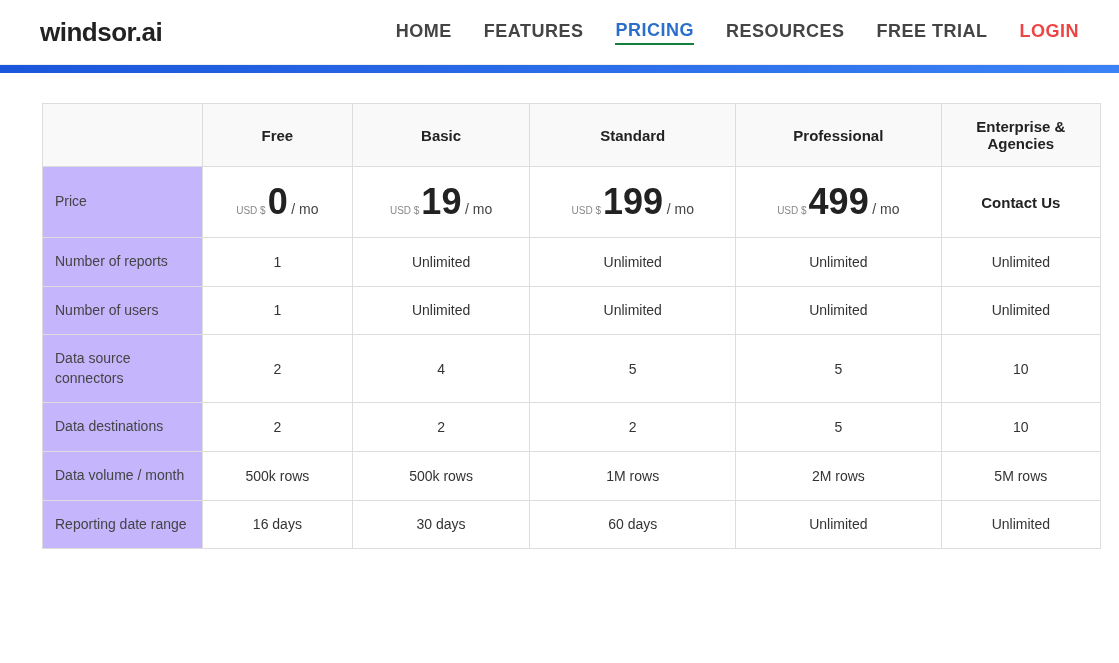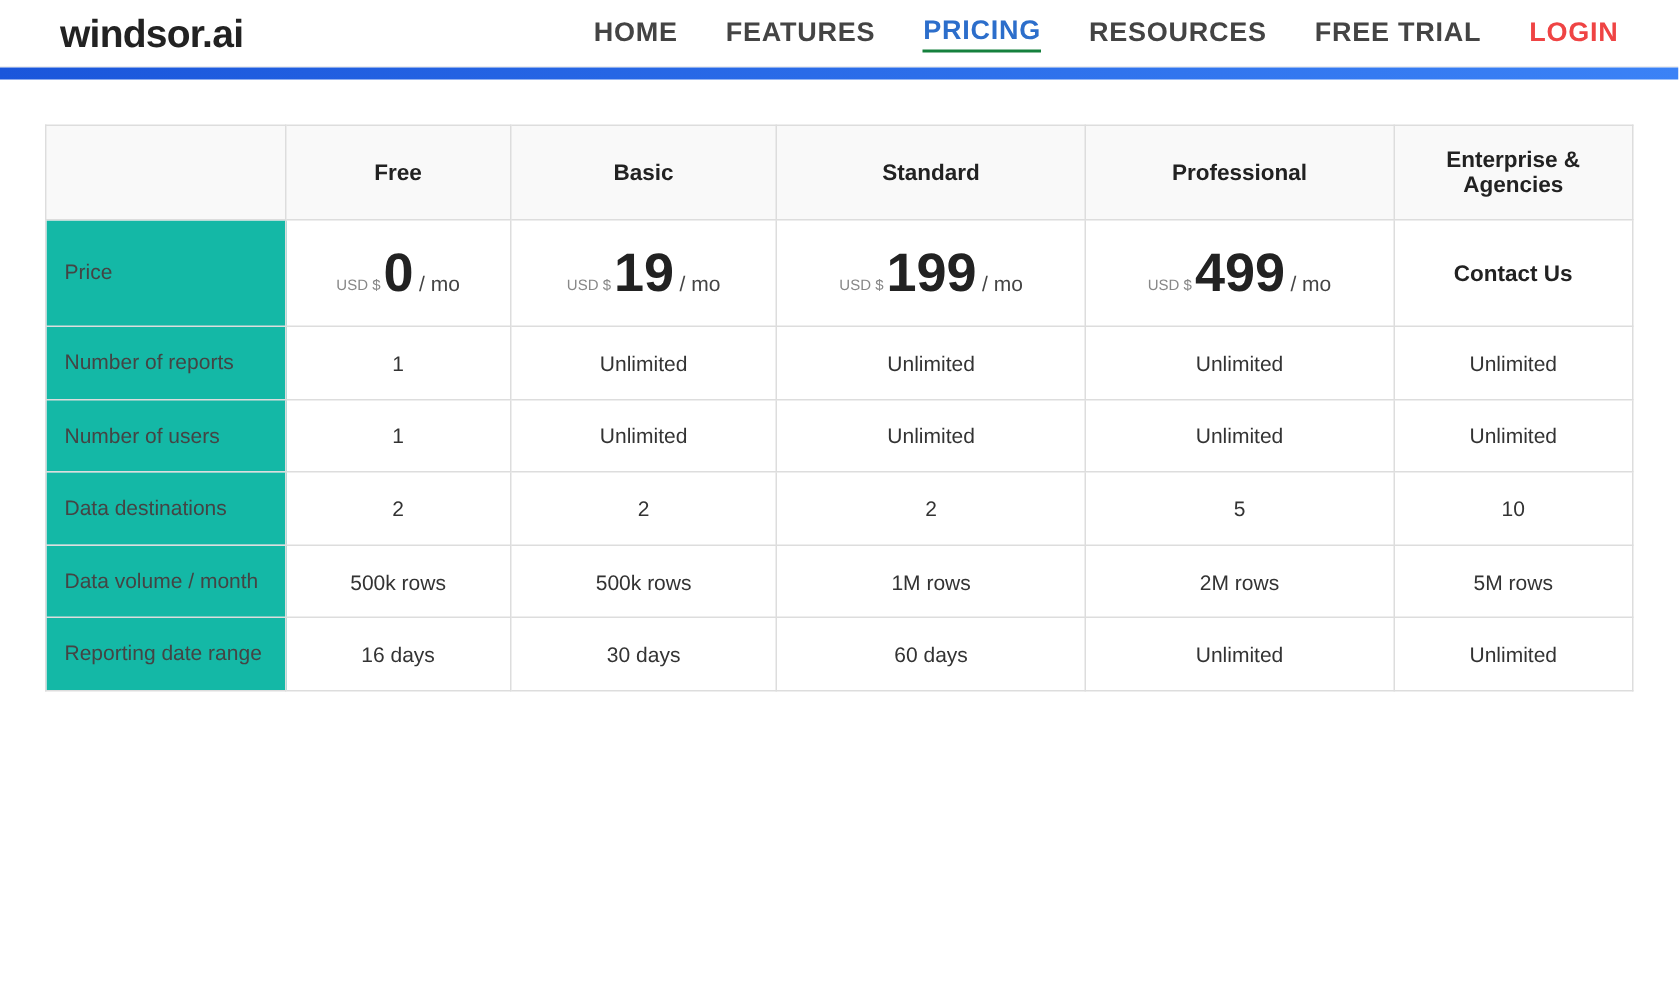--- a/index.html
+++ b/index.html
@@ -4,21 +4,21 @@
   <style>
     * { box-sizing: border-box; margin: 0; padding: 0; }
     body { font-family: -apple-system, BlinkMacSystemFont, 'Segoe UI', Arial, sans-serif; background: #fff; color: #333; font-size: 14px; }
 
     
     .header {
       display: flex;
       align-items: center;
       justify-content: space-between;
       padding: 0 40px;
-      height: 45px;
+      height: 65px;
       border-bottom: 1px solid #eee;
     }
     .logo {
       font-size: 26px;
       font-weight: 700;
       color: #222;
       letter-spacing: -0.5px;
     }
     .nav {
       display: flex;
@@ -55,33 +55,34 @@
     
     .main {
       padding: 30px 30px;
     }
 
     
     .pricing-table {
       width: 100%;
       border-collapse: collapse;
       border: 1px solid #ddd;
+      margin-left: 12px;
     }
     .pricing-table th,
     .pricing-table td {
       border: 1px solid #ddd;
       padding: 14px 12px;
       text-align: center;
       vertical-align: middle;
     }
     .pricing-table th:first-child,
     .pricing-table td:first-child {
       text-align: left;
       width: 160px;
-      background: #14b8a6;
+      background: #c4b5fd;
       font-weight: normal;
       color: #444;
     }
     .pricing-table thead th {
       background: #f9f9f9;
       font-weight: 700;
       font-size: 15px;
       color: #222;
     }
     .pricing-table thead th:first-child {
@@ -198,20 +199,28 @@
 
       <tr>
         <td class="row-label">Number of users</td>
         <td>1</td>
         <td>Unlimited</td>
         <td>Unlimited</td>
         <td>Unlimited</td>
         <td>Unlimited</td>
       </tr>
 
+      <tr>
+        <td class="row-label">Data source connectors</td>
+        <td>2</td>
+        <td>4</td>
+        <td>5</td>
+        <td>5</td>
+        <td>10</td>
+      </tr>
 
       <tr>
         <td class="row-label">Data destinations</td>
         <td>2</td>
         <td>2</td>
         <td>2</td>
         <td>5</td>
         <td>10</td>
       </tr>
 

